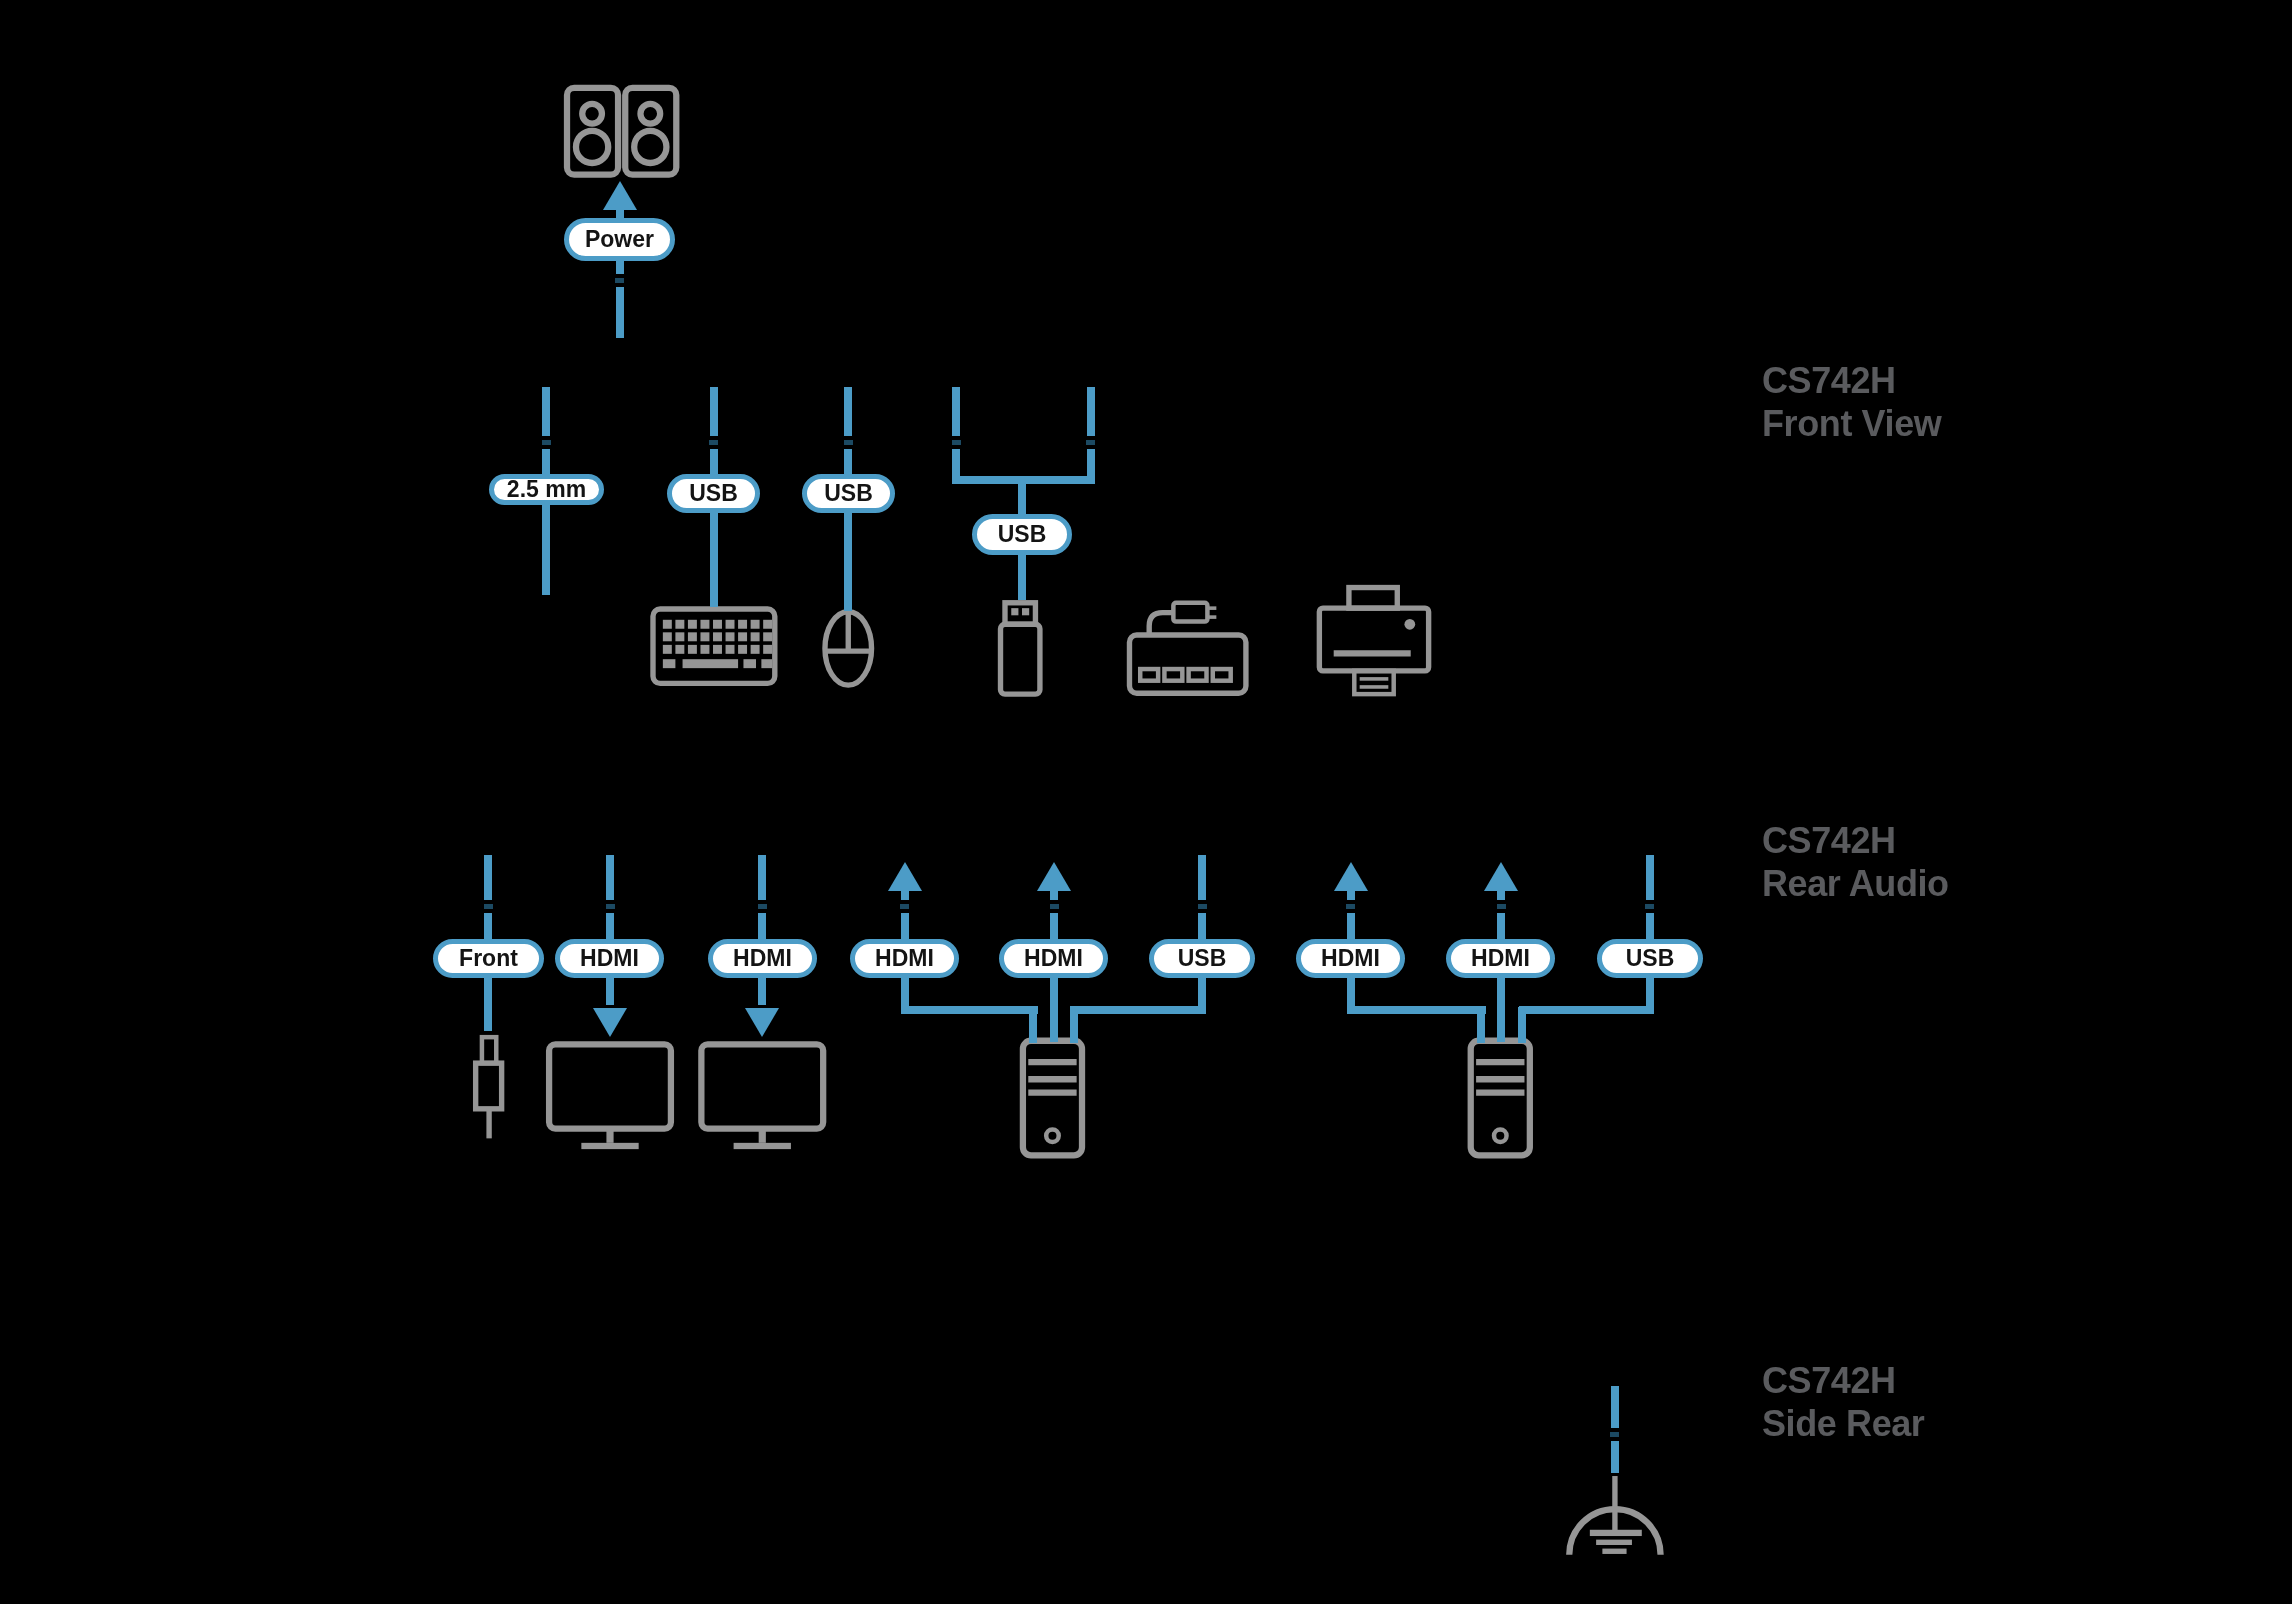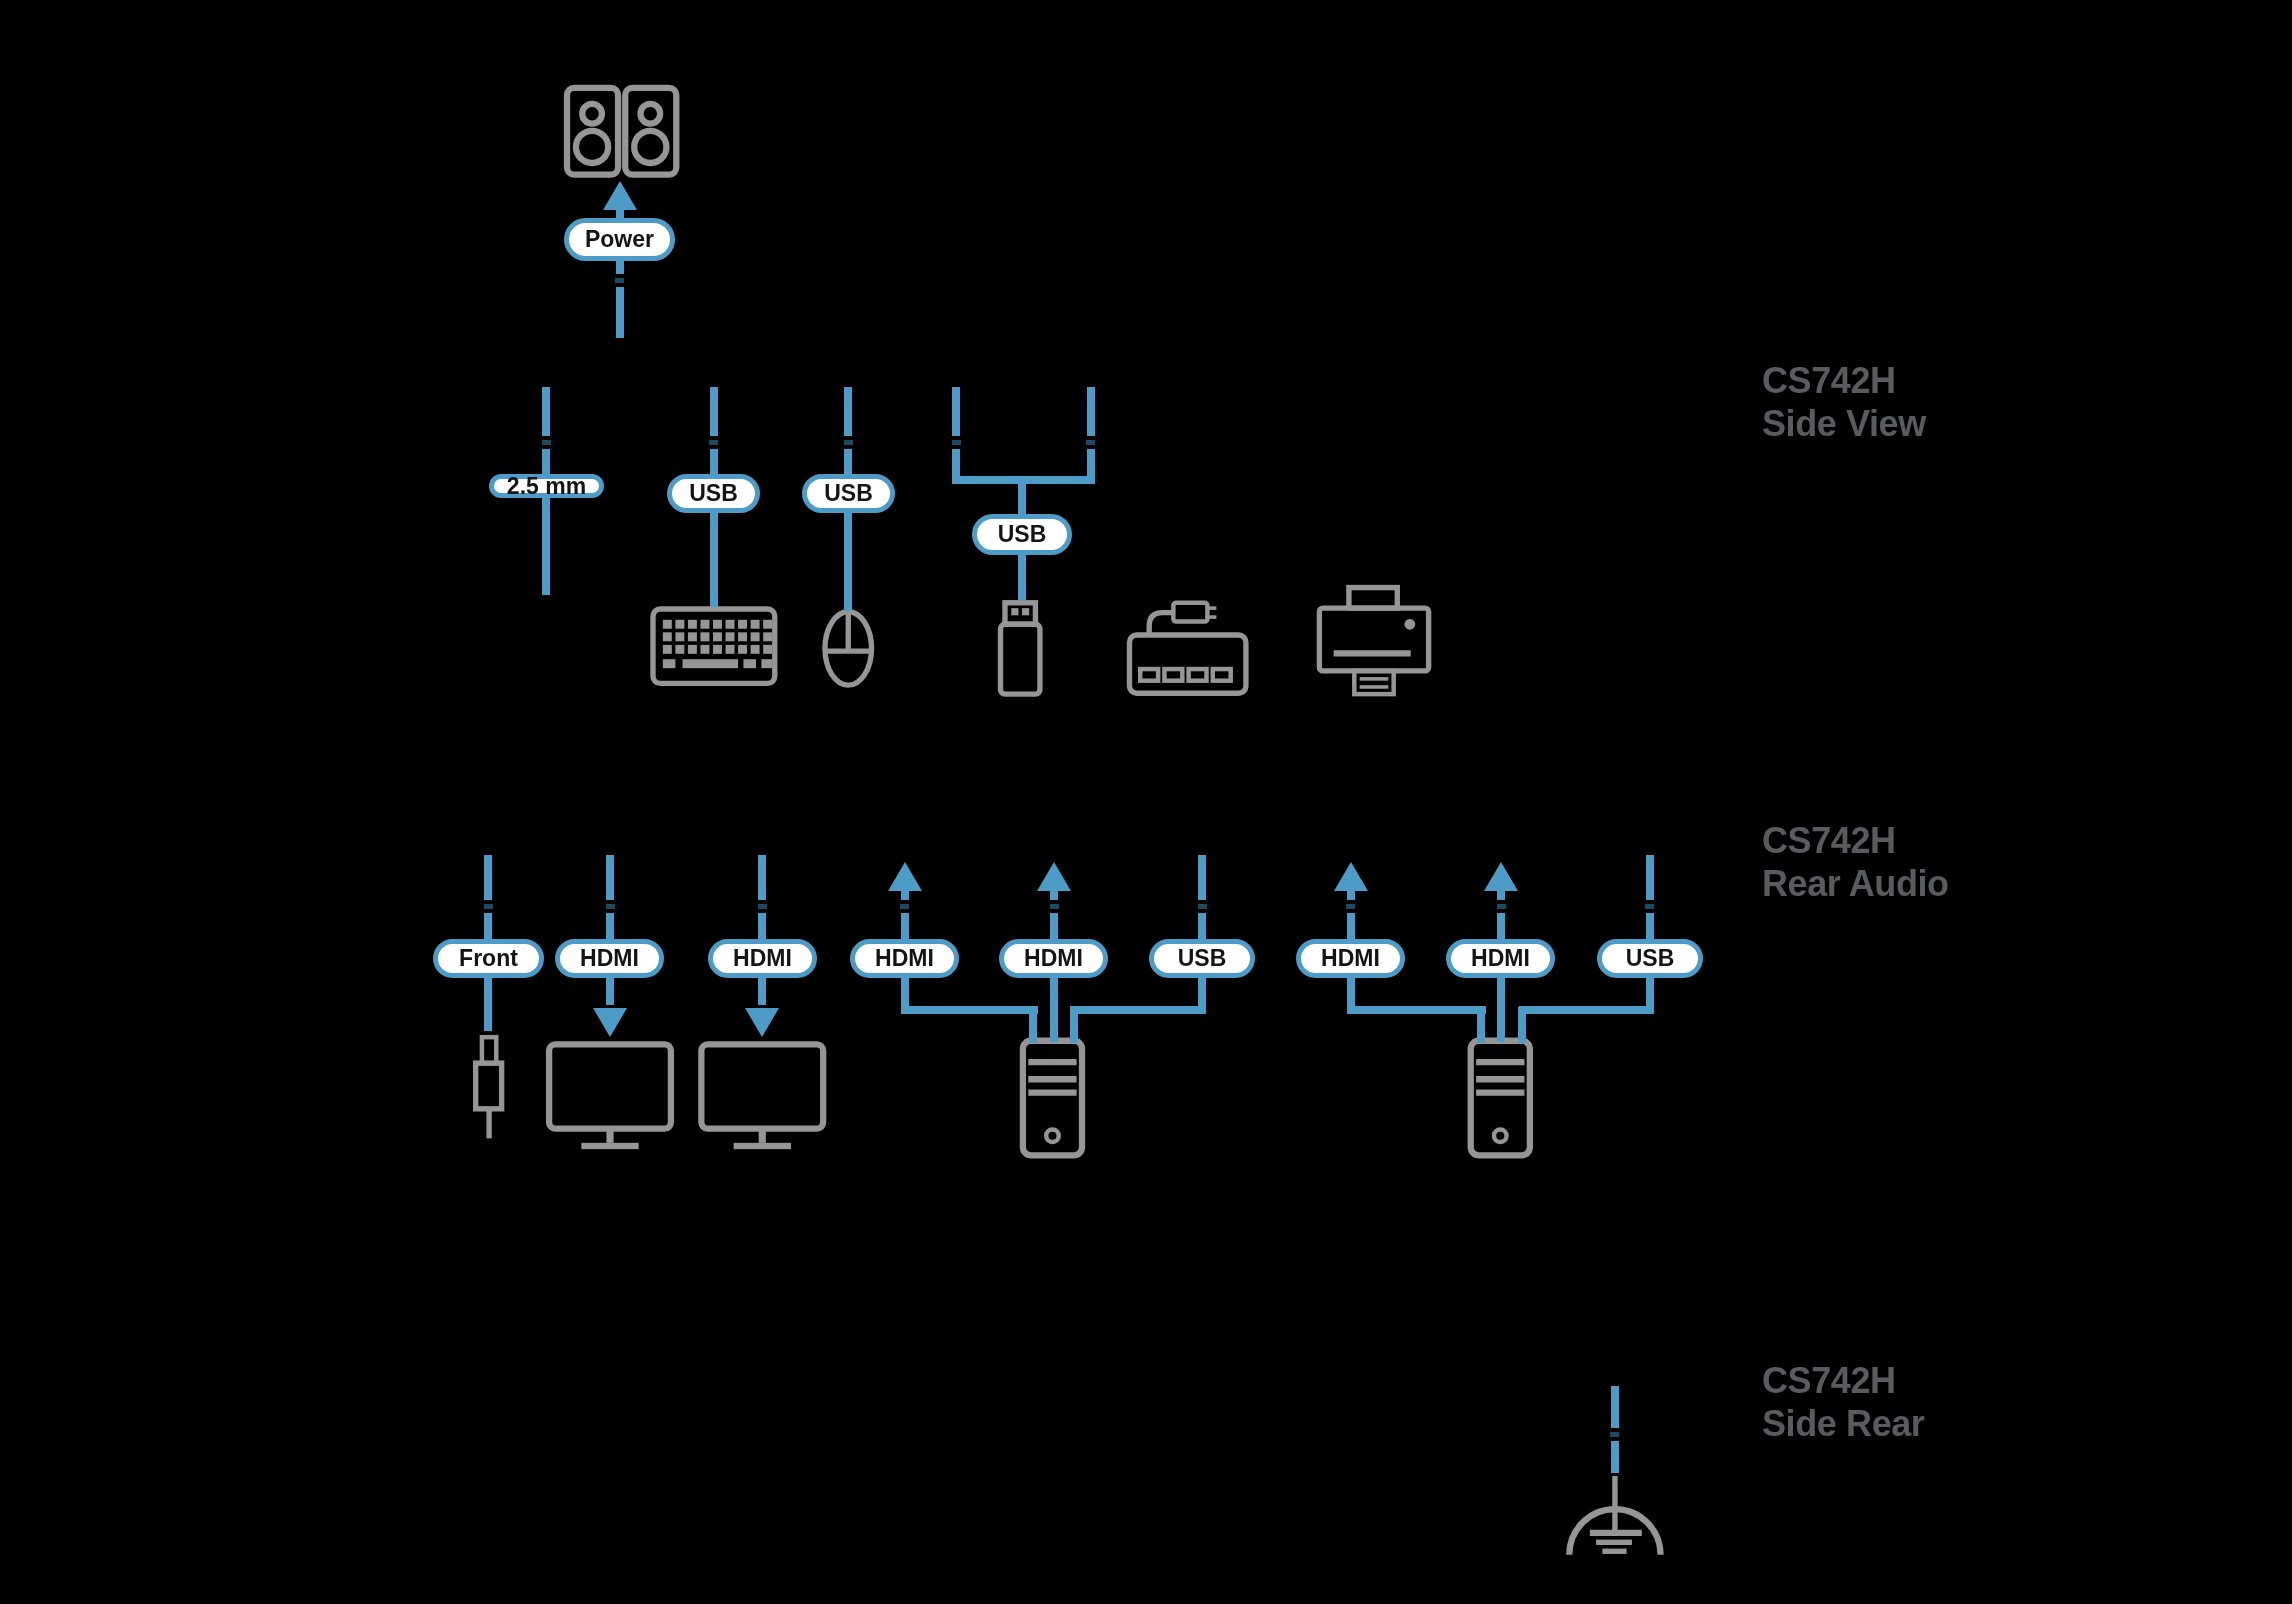--- a/index.html
+++ b/index.html
@@ -176,21 +176,21 @@
       <g fill="var(--gray)" stroke="none">
         <rect x="1775" y="1708" width="58" height="7"></rect>
         <rect x="1782" y="1719" width="40" height="6"></rect>
         <rect x="1789" y="1729" width="27" height="6"></rect>
       </g>
     </g>
   </svg>
 
   <div class="viewlabel" style="left:1762px;top:322px;">
     <div>CS742H</div>
-    <div>Side View</div>
+    <div>Front View</div>
   </div>
   <div class="viewlabel" style="left:1762px;top:782px;">
     <div>CS742H</div>
     <div>Rear Audio</div>
   </div>
   <div class="viewlabel" style="left:1762px;top:1322px;">
     <div>CS742H</div>
     <div>Side Rear</div>
   </div>
 
@@ -269,21 +269,21 @@
     <div class="notch" style="left: 1496px; top: 900px;">
       <div class="dash"></div>
     </div>
     <div class="notch" style="left: 1644px; top: 900px;">
       <div class="dash"></div>
     </div>
     <div class="notch" style="left: 1609px; top: 1428px;">
       <div class="dash"></div>
     </div>
     <div class="pill" style="left: 564px; top: 218px; width: 111px; height: 43px;">Power</div>
-    <div class="pill" style="left: 489px; top: 474px; width: 115px; height: 24px;">2.5 mm</div>
+    <div class="pill" style="left: 489px; top: 474px; width: 115px; height: 31px;">2.5 mm</div>
     <div class="pill" style="left: 667px; top: 474px; width: 93px; height: 39px;">USB</div>
     <div class="pill" style="left: 802px; top: 474px; width: 93px; height: 39px;">USB</div>
     <div class="pill" style="left: 972px; top: 514px; width: 100px; height: 41px;">USB</div>
     <div class="pill" style="left: 433px; top: 939px; width: 111px; height: 39px;">Front</div>
     <div class="pill" style="left: 555px; top: 939px; width: 109px; height: 39px;">HDMI</div>
     <div class="pill" style="left: 708px; top: 939px; width: 109px; height: 39px;">HDMI</div>
     <div class="pill" style="left: 850px; top: 939px; width: 109px; height: 39px;">HDMI</div>
     <div class="pill" style="left: 999px; top: 939px; width: 109px; height: 39px;">HDMI</div>
     <div class="pill" style="left: 1149px; top: 939px; width: 106px; height: 39px;">USB</div>
     <div class="pill" style="left: 1296px; top: 939px; width: 109px; height: 39px;">HDMI</div>

